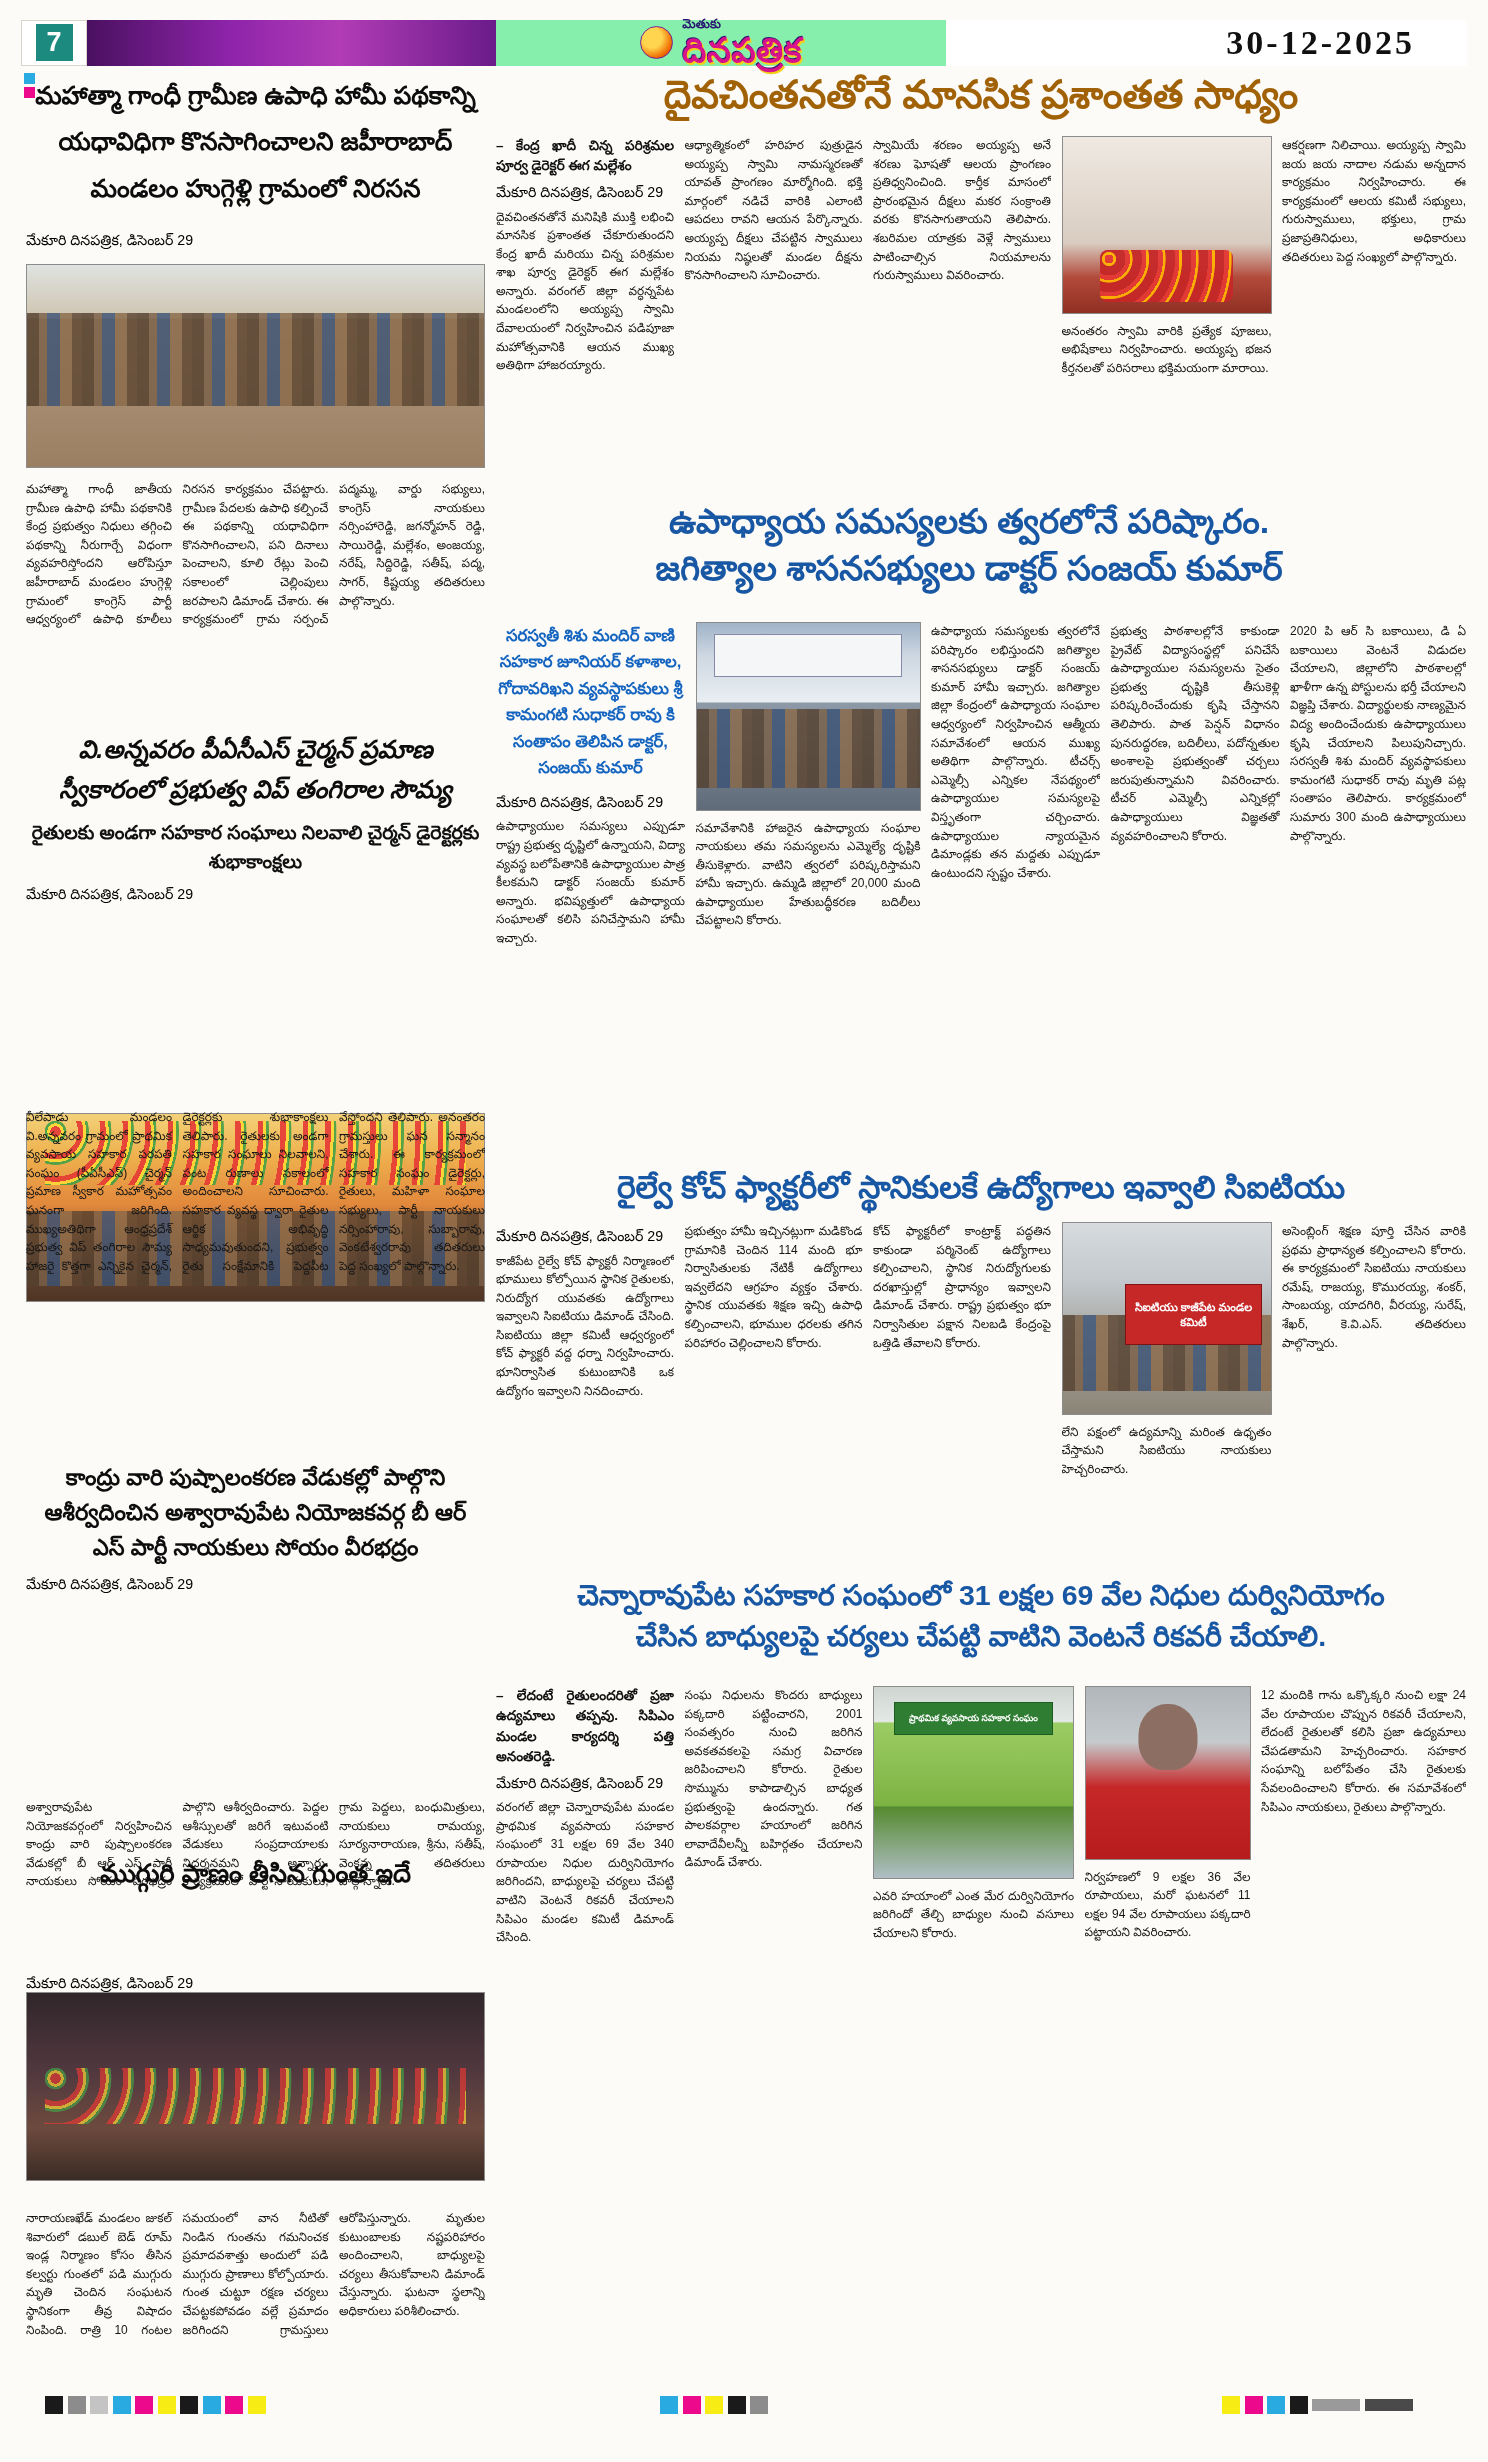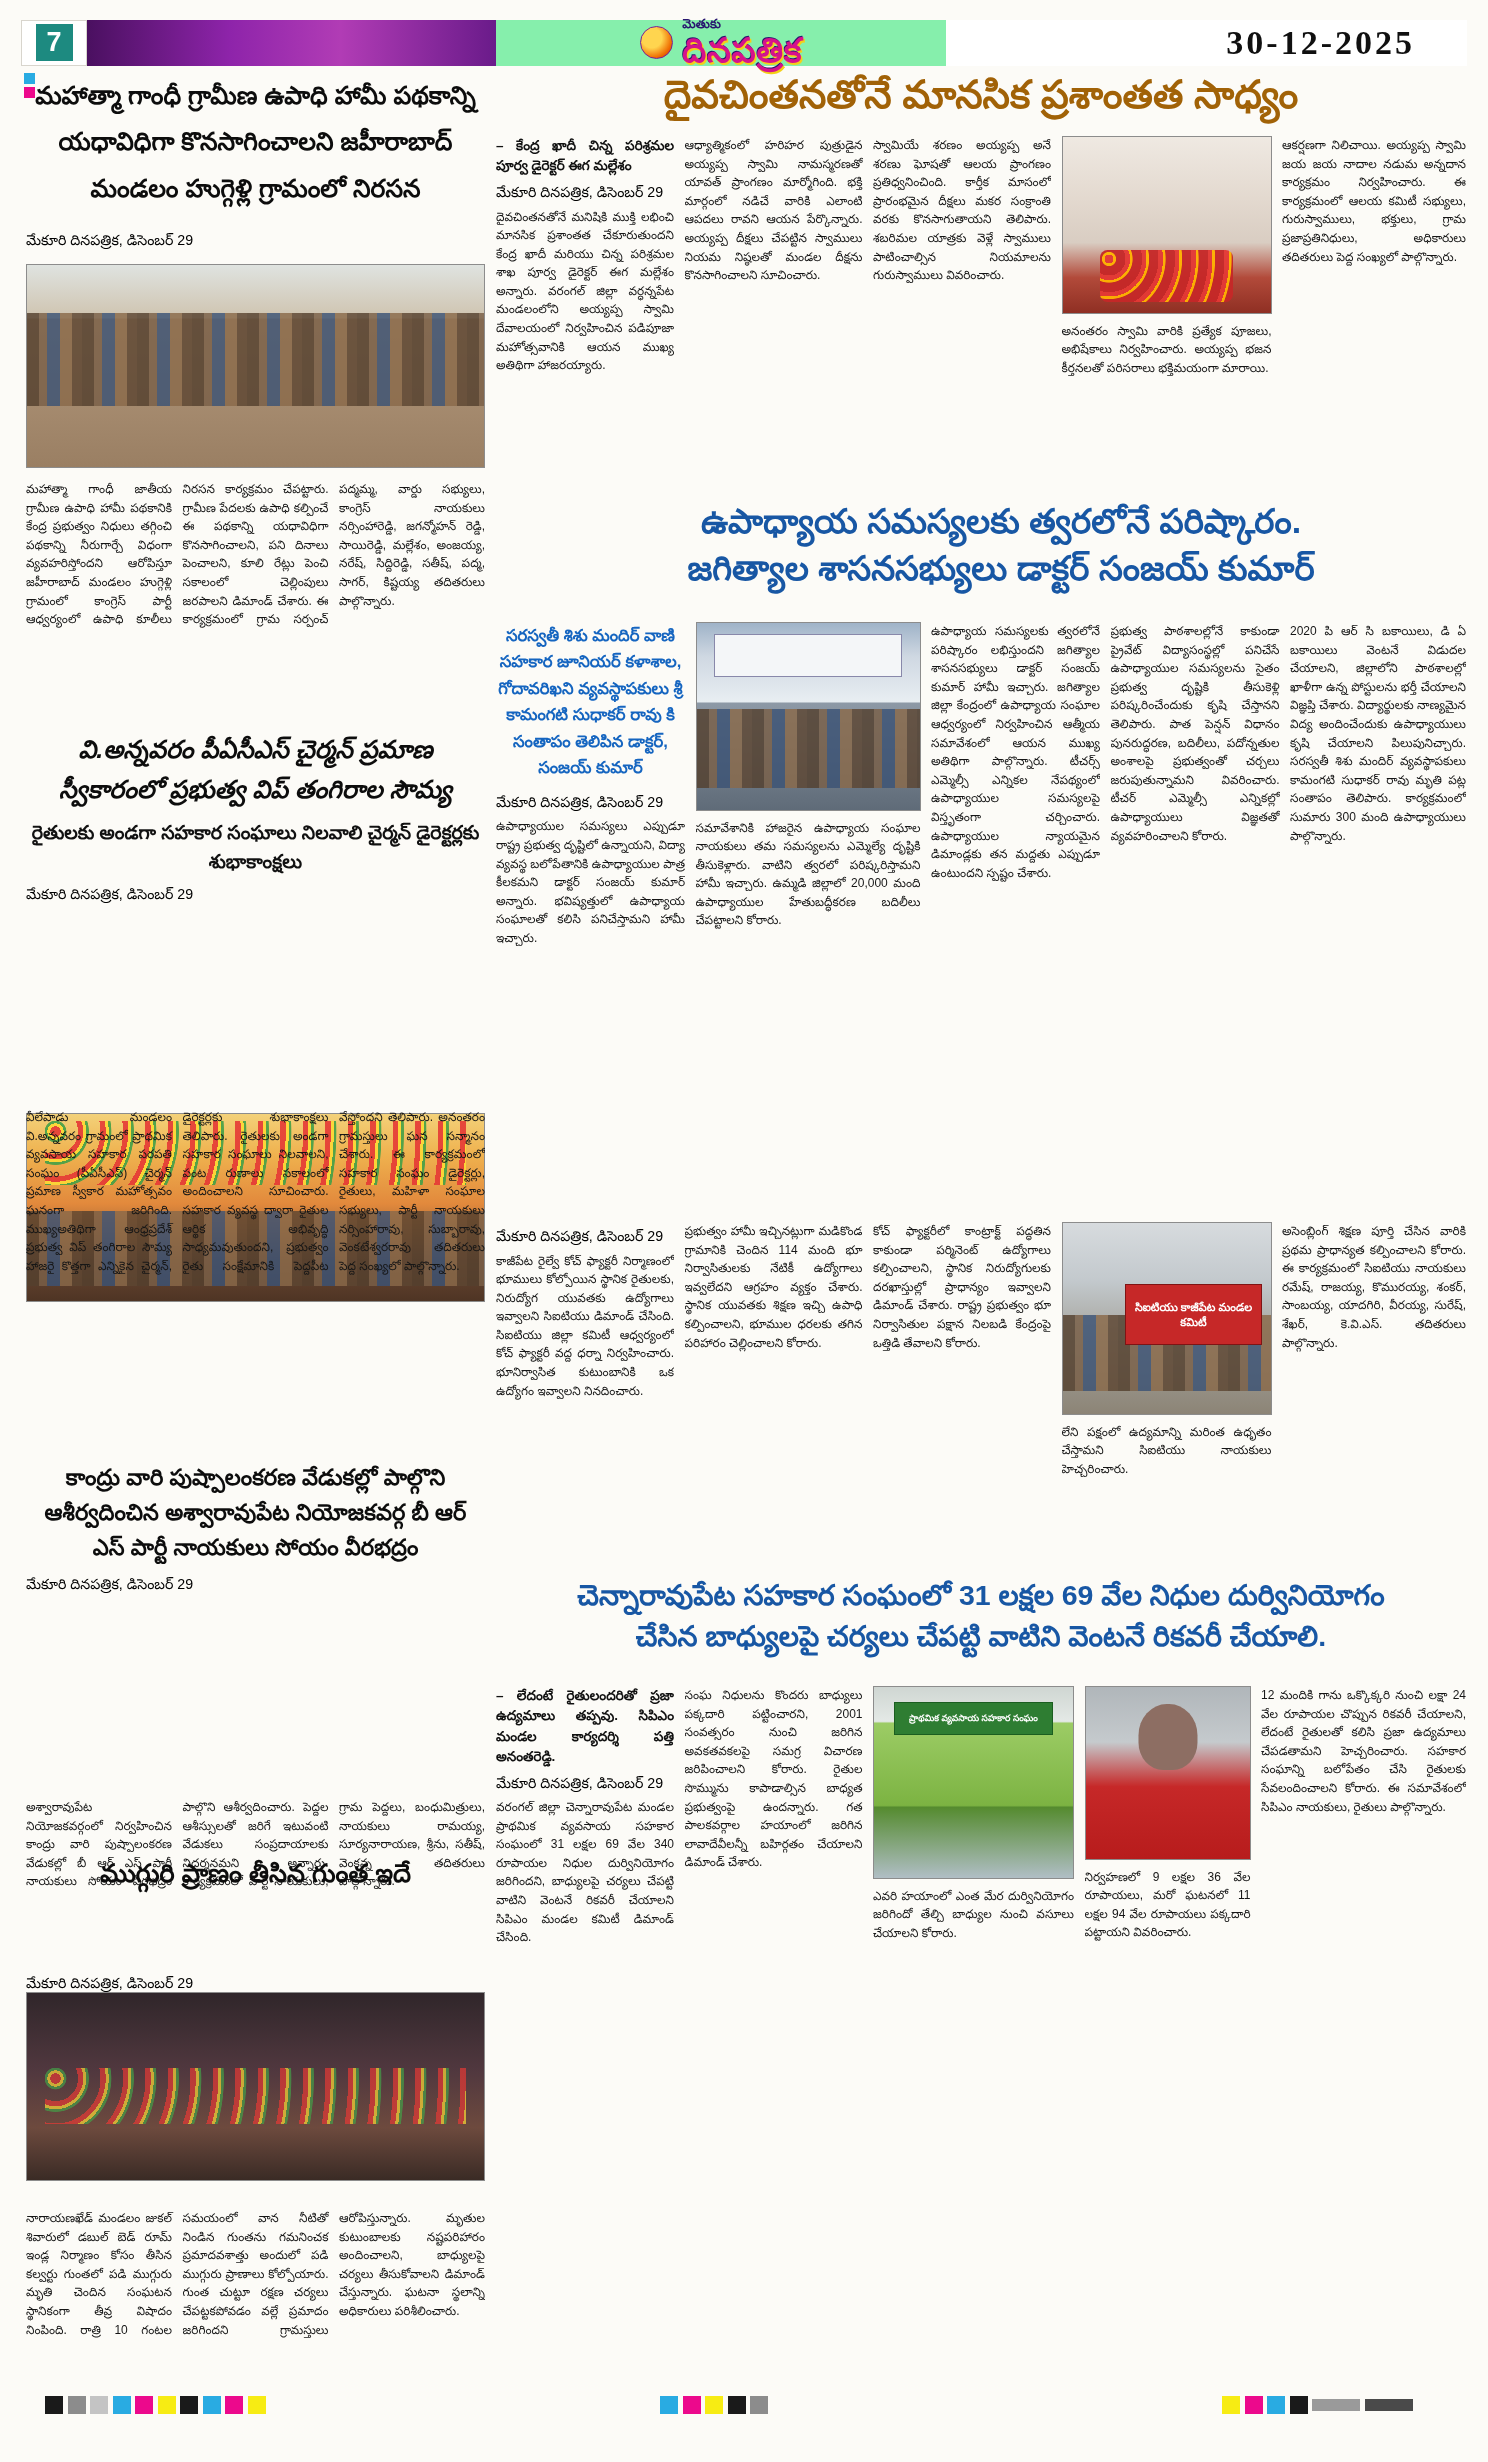--- a/index.html
+++ b/index.html
@@ -150,21 +150,21 @@
     <div class="colblock" style="width:178px;">స్వామియే శరణం అయ్యప్ప అనే శరణు ఘోషతో ఆలయ ప్రాంగణం ప్రతిధ్వనించింది. కార్తీక మాసంలో ప్రారంభమైన దీక్షలు మకర సంక్రాంతి వరకు కొనసాగుతాయని తెలిపారు. శబరిమల యాత్రకు వెళ్లే స్వాములు పాటించాల్సిన నియమాలను గురుస్వాములు వివరించారు.</div>
     <div style="width:210px; flex:0 0 auto;">
       <div class="photo photo-devotion" style="height:178px;">
         <div class="flowers-heap"></div>
       </div>
       <div class="colblock" style="margin-top:7.5px; height:156px;">అనంతరం స్వామి వారికి ప్రత్యేక పూజలు, అభిషేకాలు నిర్వహించారు. అయ్యప్ప భజన కీర్తనలతో పరిసరాలు భక్తిమయంగా మారాయి.</div>
     </div>
     <div class="colblock" style="width:178px; flex:1;">ఆకర్షణగా నిలిచాయి. అయ్యప్ప స్వామి జయ జయ నాదాల నడుమ అన్నదాన కార్యక్రమం నిర్వహించారు. ఈ కార్యక్రమంలో ఆలయ కమిటీ సభ్యులు, గురుస్వాములు, భక్తులు, గ్రామ ప్రజాప్రతినిధులు, అధికారులు తదితరులు పెద్ద సంఖ్యలో పాల్గొన్నారు.</div>
   </div>
 
-  <section class="article" style="left:516px; top:498px; width:970px;">
+  <section class="article" style="left:484px; top:498px; width:970px;">
     <h1 class="hl hl-blue" style="font-size:34px; line-height:1.38;">ఉపాధ్యాయ సమస్యలకు త్వరలోనే పరిష్కారం.</h1>
     <h1 class="hl hl-blue" style="font-size:34px; line-height:1.38;">జగిత్యాల శాసనసభ్యులు డాక్టర్ సంజయ్ కుమార్</h1>
   </section>
   <div class="article flexrow" style="left:496px; top:622px; width:970px; height:525px;">
     <div class="colblock" style="width:189px;">
       <div class="subhead-blue">సరస్వతీ శిశు మందిర్ వాణి సహకార జూనియర్ కళాశాల, గోదావరిఖని వ్యవస్థాపకులు శ్రీ కామంగటి సుధాకర్ రావు కి సంతాపం తెలిపిన డాక్టర్, సంజయ్ కుమార్</div>
       <div class="dateline" style="margin-top:10.5px;">మేకూరి దినపత్రిక, డిసెంబర్ 29</div>
       <span>ఉపాధ్యాయుల సమస్యలు ఎప్పుడూ రాష్ట్ర ప్రభుత్వ దృష్టిలో ఉన్నాయని, విద్యా వ్యవస్థ బలోపేతానికి ఉపాధ్యాయుల పాత్ర కీలకమని డాక్టర్ సంజయ్ కుమార్ అన్నారు. భవిష్యత్తులో ఉపాధ్యాయ సంఘాలతో కలిసి పనిచేస్తామని హామీ ఇచ్చారు.</span>
     </div>
     <div style="width:225px; flex:0 0 auto;">
@@ -172,20 +172,23 @@
         <div class="white-banner"></div>
         <div class="crowd" style="top:46%; height:42%;"></div>
       </div>
       <div class="colblock" style="margin-top:7.5px; height:321px;">సమావేశానికి హాజరైన ఉపాధ్యాయ సంఘాల నాయకులు తమ సమస్యలను ఎమ్మెల్యే దృష్టికి తీసుకెళ్లారు. వాటిని త్వరలో పరిష్కరిస్తామని హామీ ఇచ్చారు. ఉమ్మడి జిల్లాలో 20,000 మంది ఉపాధ్యాయుల హేతుబద్ధీకరణ బదిలీలు చేపట్టాలని కోరారు.</div>
     </div>
     <div class="colblock" style="width:169px;">ఉపాధ్యాయ సమస్యలకు త్వరలోనే పరిష్కారం లభిస్తుందని జగిత్యాల శాసనసభ్యులు డాక్టర్ సంజయ్ కుమార్ హామీ ఇచ్చారు. జగిత్యాల జిల్లా కేంద్రంలో ఉపాధ్యాయ సంఘాల ఆధ్వర్యంలో నిర్వహించిన ఆత్మీయ సమావేశంలో ఆయన ముఖ్య అతిథిగా పాల్గొన్నారు. టీచర్స్ ఎమ్మెల్సీ ఎన్నికల నేపథ్యంలో ఉపాధ్యాయుల సమస్యలపై విస్తృతంగా చర్చించారు. ఉపాధ్యాయుల న్యాయమైన డిమాండ్లకు తన మద్దతు ఎప్పుడూ ఉంటుందని స్పష్టం చేశారు.</div>
     <div class="colblock" style="width:169px;">ప్రభుత్వ పాఠశాలల్లోనే కాకుండా ప్రైవేట్ విద్యాసంస్థల్లో పనిచేసే ఉపాధ్యాయుల సమస్యలను సైతం ప్రభుత్వ దృష్టికి తీసుకెళ్లి పరిష్కరించేందుకు కృషి చేస్తానని తెలిపారు. పాత పెన్షన్ విధానం పునరుద్ధరణ, బదిలీలు, పదోన్నతుల అంశాలపై ప్రభుత్వంతో చర్చలు జరుపుతున్నామని వివరించారు. టీచర్ ఎమ్మెల్సీ ఎన్నికల్లో ఉపాధ్యాయులు విజ్ఞతతో వ్యవహరించాలని కోరారు.</div>
     <div class="colblock" style="width:169px; flex:1;">2020 పి ఆర్ సి బకాయిలు, డి ఏ బకాయిలు వెంటనే విడుదల చేయాలని, జిల్లాలోని పాఠశాలల్లో ఖాళీగా ఉన్న పోస్టులను భర్తీ చేయాలని విజ్ఞప్తి చేశారు. విద్యార్థులకు నాణ్యమైన విద్య అందించేందుకు ఉపాధ్యాయులు కృషి చేయాలని పిలుపునిచ్చారు. సరస్వతీ శిశు మందిర్ వ్యవస్థాపకులు కామంగటి సుధాకర్ రావు మృతి పట్ల సంతాపం తెలిపారు. కార్యక్రమంలో సుమారు 300 మంది ఉపాధ్యాయులు పాల్గొన్నారు.</div>
   </div>
 
+  <section class="article" style="left:496px; top:1167px; width:970px;">
+    <h1 class="hl hl-blue" style="font-size:31.5px; line-height:1.3;">రైల్వే కోచ్ ఫ్యాక్టరీలో స్థానికులకే ఉద్యోగాలు ఇవ్వాలి సిఐటియు</h1>
+  </section>
   <div class="article flexrow" style="left:496px; top:1222px; width:970px; height:339px;">
     <div class="colblock" style="width:178px;">
       <div class="dateline">మేకూరి దినపత్రిక, డిసెంబర్ 29</div>
       <span>కాజీపేట రైల్వే కోచ్ ఫ్యాక్టరీ నిర్మాణంలో భూములు కోల్పోయిన స్థానిక రైతులకు, నిరుద్యోగ యువతకు ఉద్యోగాలు ఇవ్వాలని సిఐటియు డిమాండ్ చేసింది. సిఐటియు జిల్లా కమిటీ ఆధ్వర్యంలో కోచ్ ఫ్యాక్టరీ వద్ద ధర్నా నిర్వహించారు. భూనిర్వాసిత కుటుంబానికి ఒక ఉద్యోగం ఇవ్వాలని నినదించారు.</span>
     </div>
     <div class="colblock" style="width:178px;">ప్రభుత్వం హామీ ఇచ్చినట్లుగా మడికొండ గ్రామానికి చెందిన 114 మంది భూ నిర్వాసితులకు నేటికీ ఉద్యోగాలు ఇవ్వలేదని ఆగ్రహం వ్యక్తం చేశారు. స్థానిక యువతకు శిక్షణ ఇచ్చి ఉపాధి కల్పించాలని, భూముల ధరలకు తగిన పరిహారం చెల్లించాలని కోరారు.</div>
     <div class="colblock" style="width:178px;">కోచ్ ఫ్యాక్టరీలో కాంట్రాక్ట్ పద్ధతిన కాకుండా పర్మినెంట్ ఉద్యోగాలు కల్పించాలని, స్థానిక నిరుద్యోగులకు దరఖాస్తుల్లో ప్రాధాన్యం ఇవ్వాలని డిమాండ్ చేశారు. రాష్ట్ర ప్రభుత్వం భూ నిర్వాసితుల పక్షాన నిలబడి కేంద్రంపై ఒత్తిడి తేవాలని కోరారు.</div>
     <div style="width:210px; flex:0 0 auto;">
       <div class="photo photo-railway" style="height:193px;">
         <div class="crowd" style="top:48%; height:40%;"></div>

